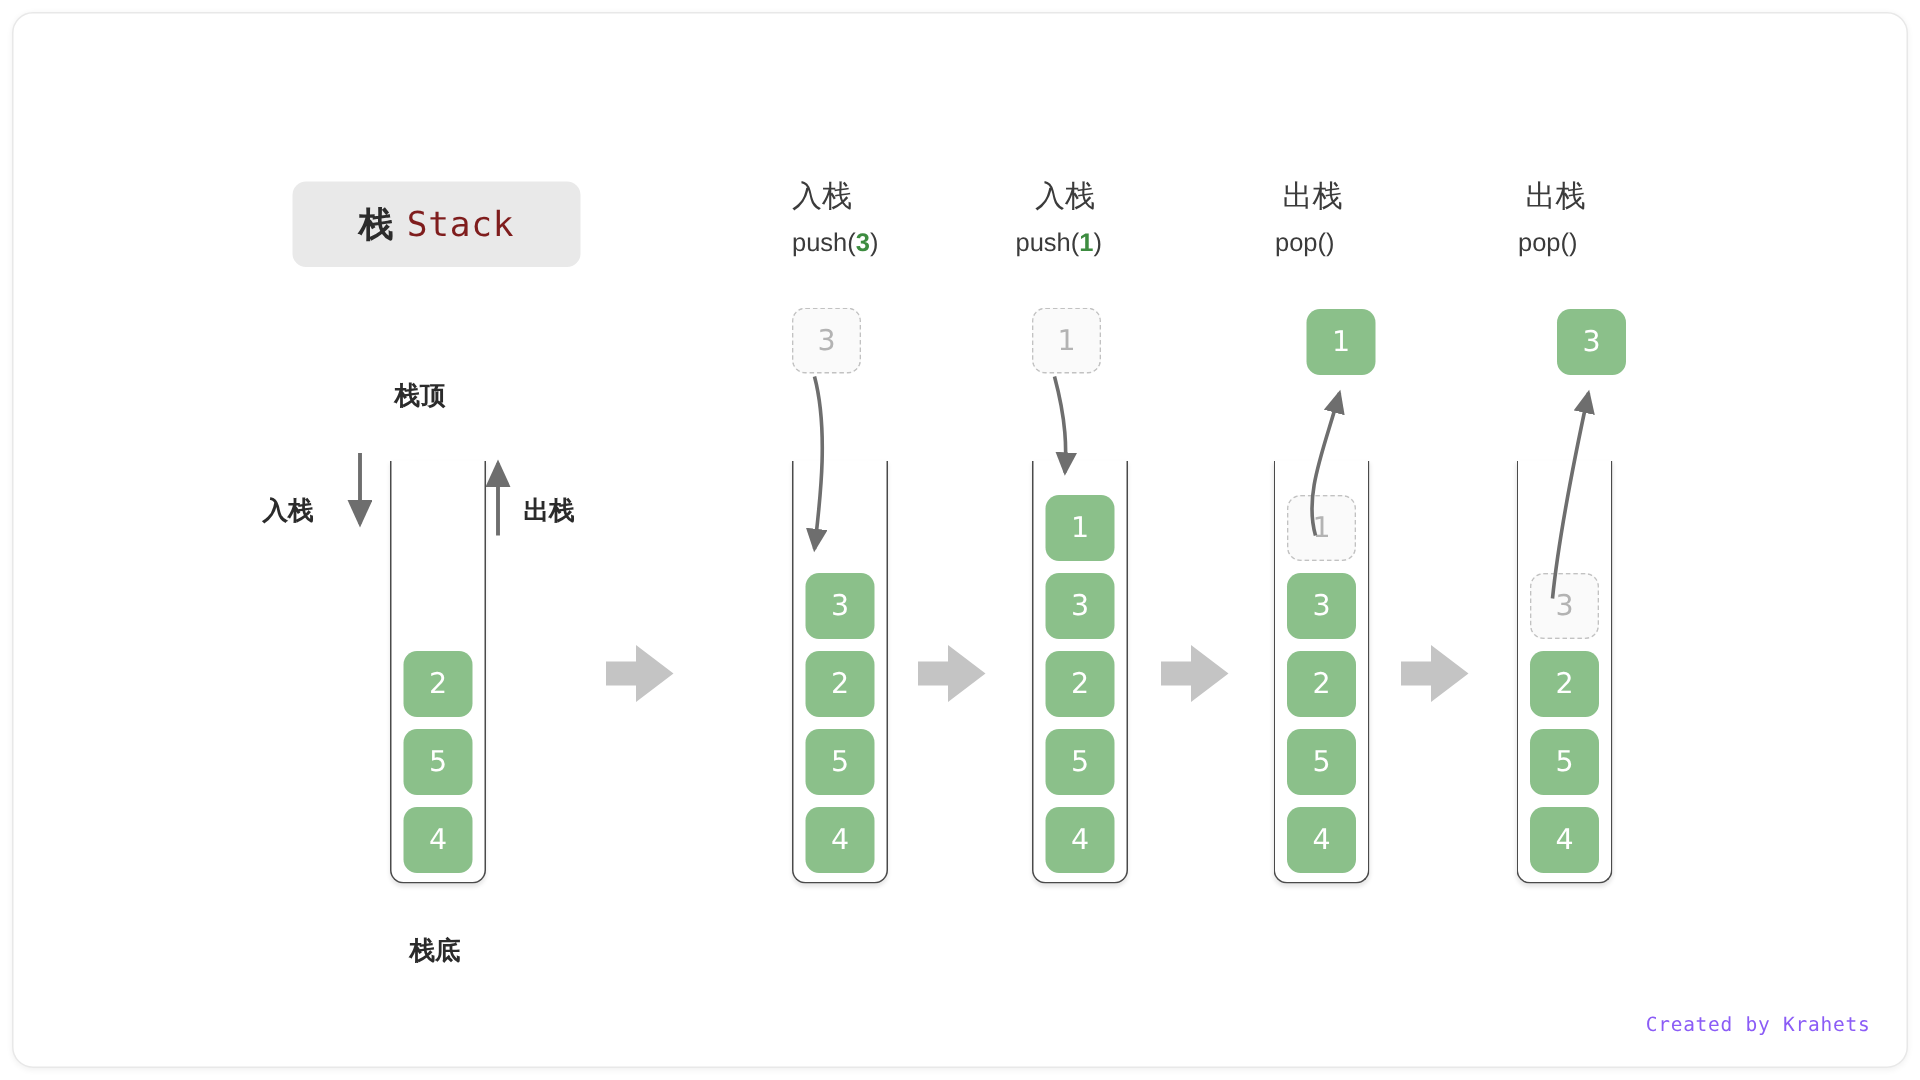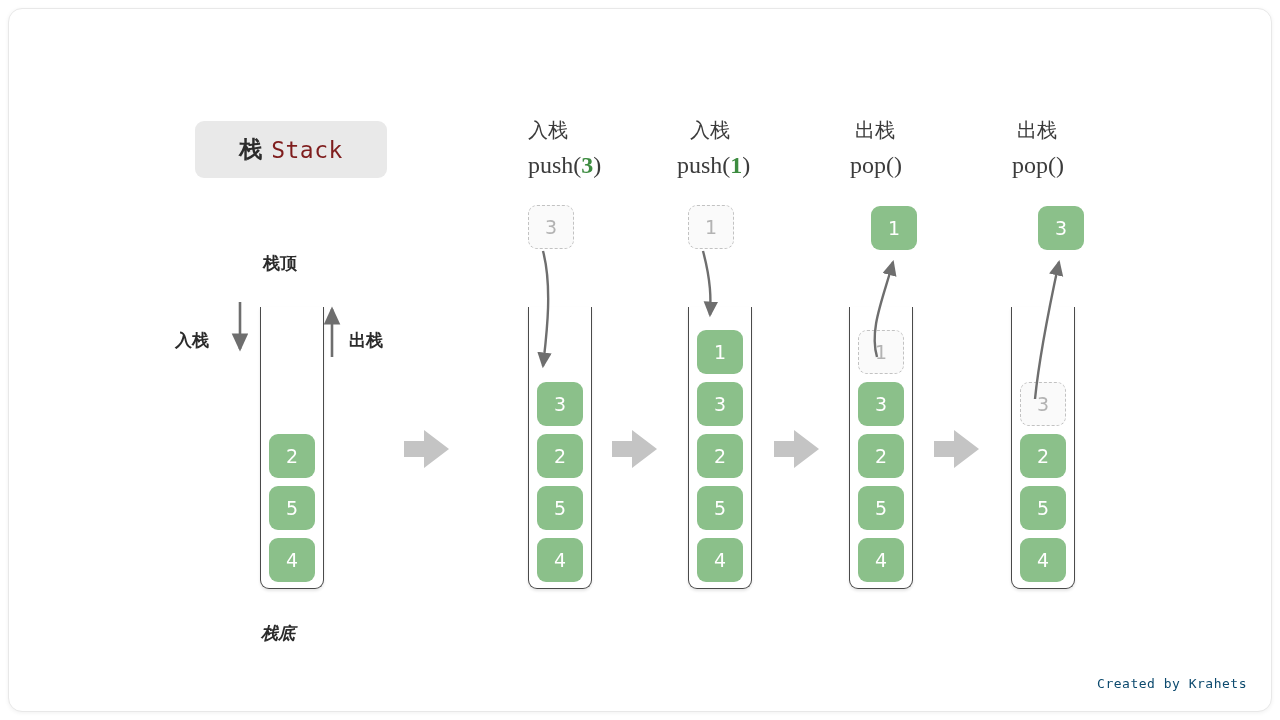--- a/index.html
+++ b/index.html
@@ -43,22 +43,22 @@
     font-family: "DejaVu Sans", sans-serif;
     font-weight: 700; color: #2b2b2b; font-size: 17px;
     white-space: nowrap;
   }
   .col-label-cjk {
     font-family: "DejaVu Sans", sans-serif;
     font-weight: 400; color: #3b3b3b; font-size: 20px;
     white-space: nowrap;
   }
   .col-label-code {
-    font-family: Liberation Serif, serif;
-    font-weight: 400; color: #3b3b3b; font-size: 24px;
+    font-family: Liberation Sans, sans-serif;
+    font-weight: 400; color: #3b3b3b; font-size: 17px;
     white-space: nowrap;
   }
   .col-label-code .num { color: #3d8c40; font-weight: 700; }
   
   .tube {
     position: absolute;
     width: 64px;
     border-left: 1.6px solid #4a4a4a;
     border-right: 1.6px solid #4a4a4a;
     border-bottom: 1.6px solid #4a4a4a;
@@ -81,38 +81,38 @@
     background: #fafafa;
     color: #b3b3b3;
     border: 1.6px dashed #c2c2c2;
   }
   
   #overlay { position: absolute; left:0; top:0; width:1264px; height:704px; pointer-events:none; }
   
   #footer {
     position: absolute; right: 24px; bottom: 20px;
     font-family: "DejaVu Sans Mono", monospace;
-    font-size: 13px; color: #0c4a6e; letter-spacing: 0.5px;
+    font-size: 13px; color: #8b5cf6; letter-spacing: 0.5px;
   }
 </style>
 </head>
 <body>
 
 <div id="card">
 
   <div id="title-badge">
     <span class="cjk">栈</span>
     <span class="latin">Stack</span>
   </div>
 
   <div>
 
     <div class="cjk-bold" style="position:absolute; left:254px; top:243px;">栈顶</div>
 
-    <div class="cjk-bold" style="position:absolute; left:252px; top:613px;font-style:italic;">栈底</div>
+    <div class="cjk-bold" style="position:absolute; left:264px; top:613px;">栈底</div>
 
     <div class="cjk-bold" style="position:absolute; left:166px; top:320px;">入栈</div>
 
     <div class="cjk-bold" style="position:absolute; left:340px; top:320px;">出栈</div>
 
     <div class="tube" style="left:251px; top:298px; height:282px;"></div>
 
     <div class="cell solid" style="left:260px; top:425px;">2</div>
     <div class="cell solid" style="left:260px; top:477px;">5</div>
     <div class="cell solid" style="left:260px; top:529px;">4</div>

